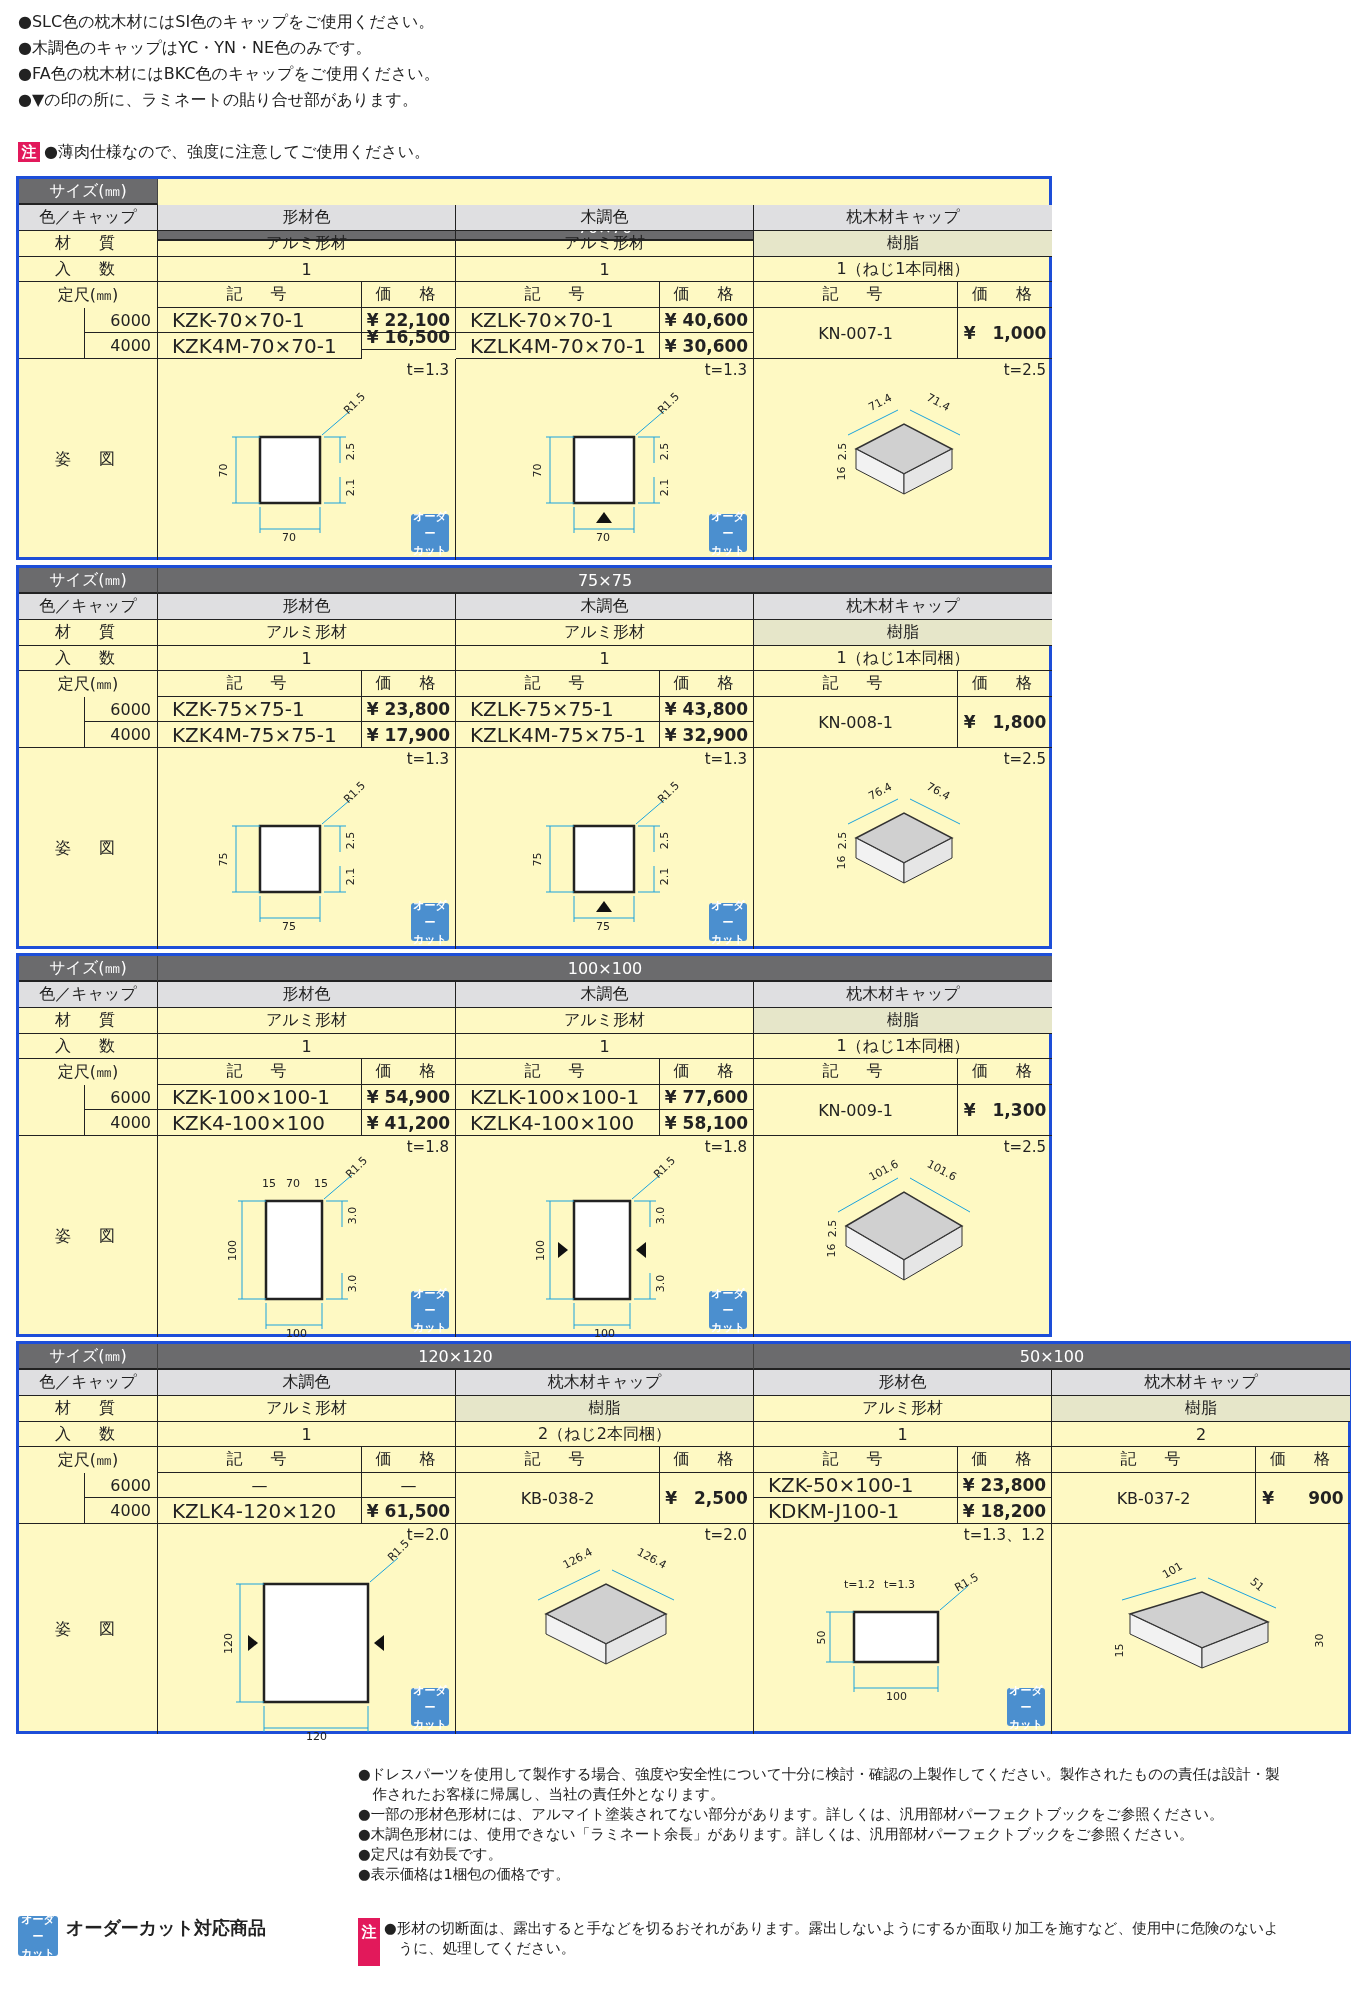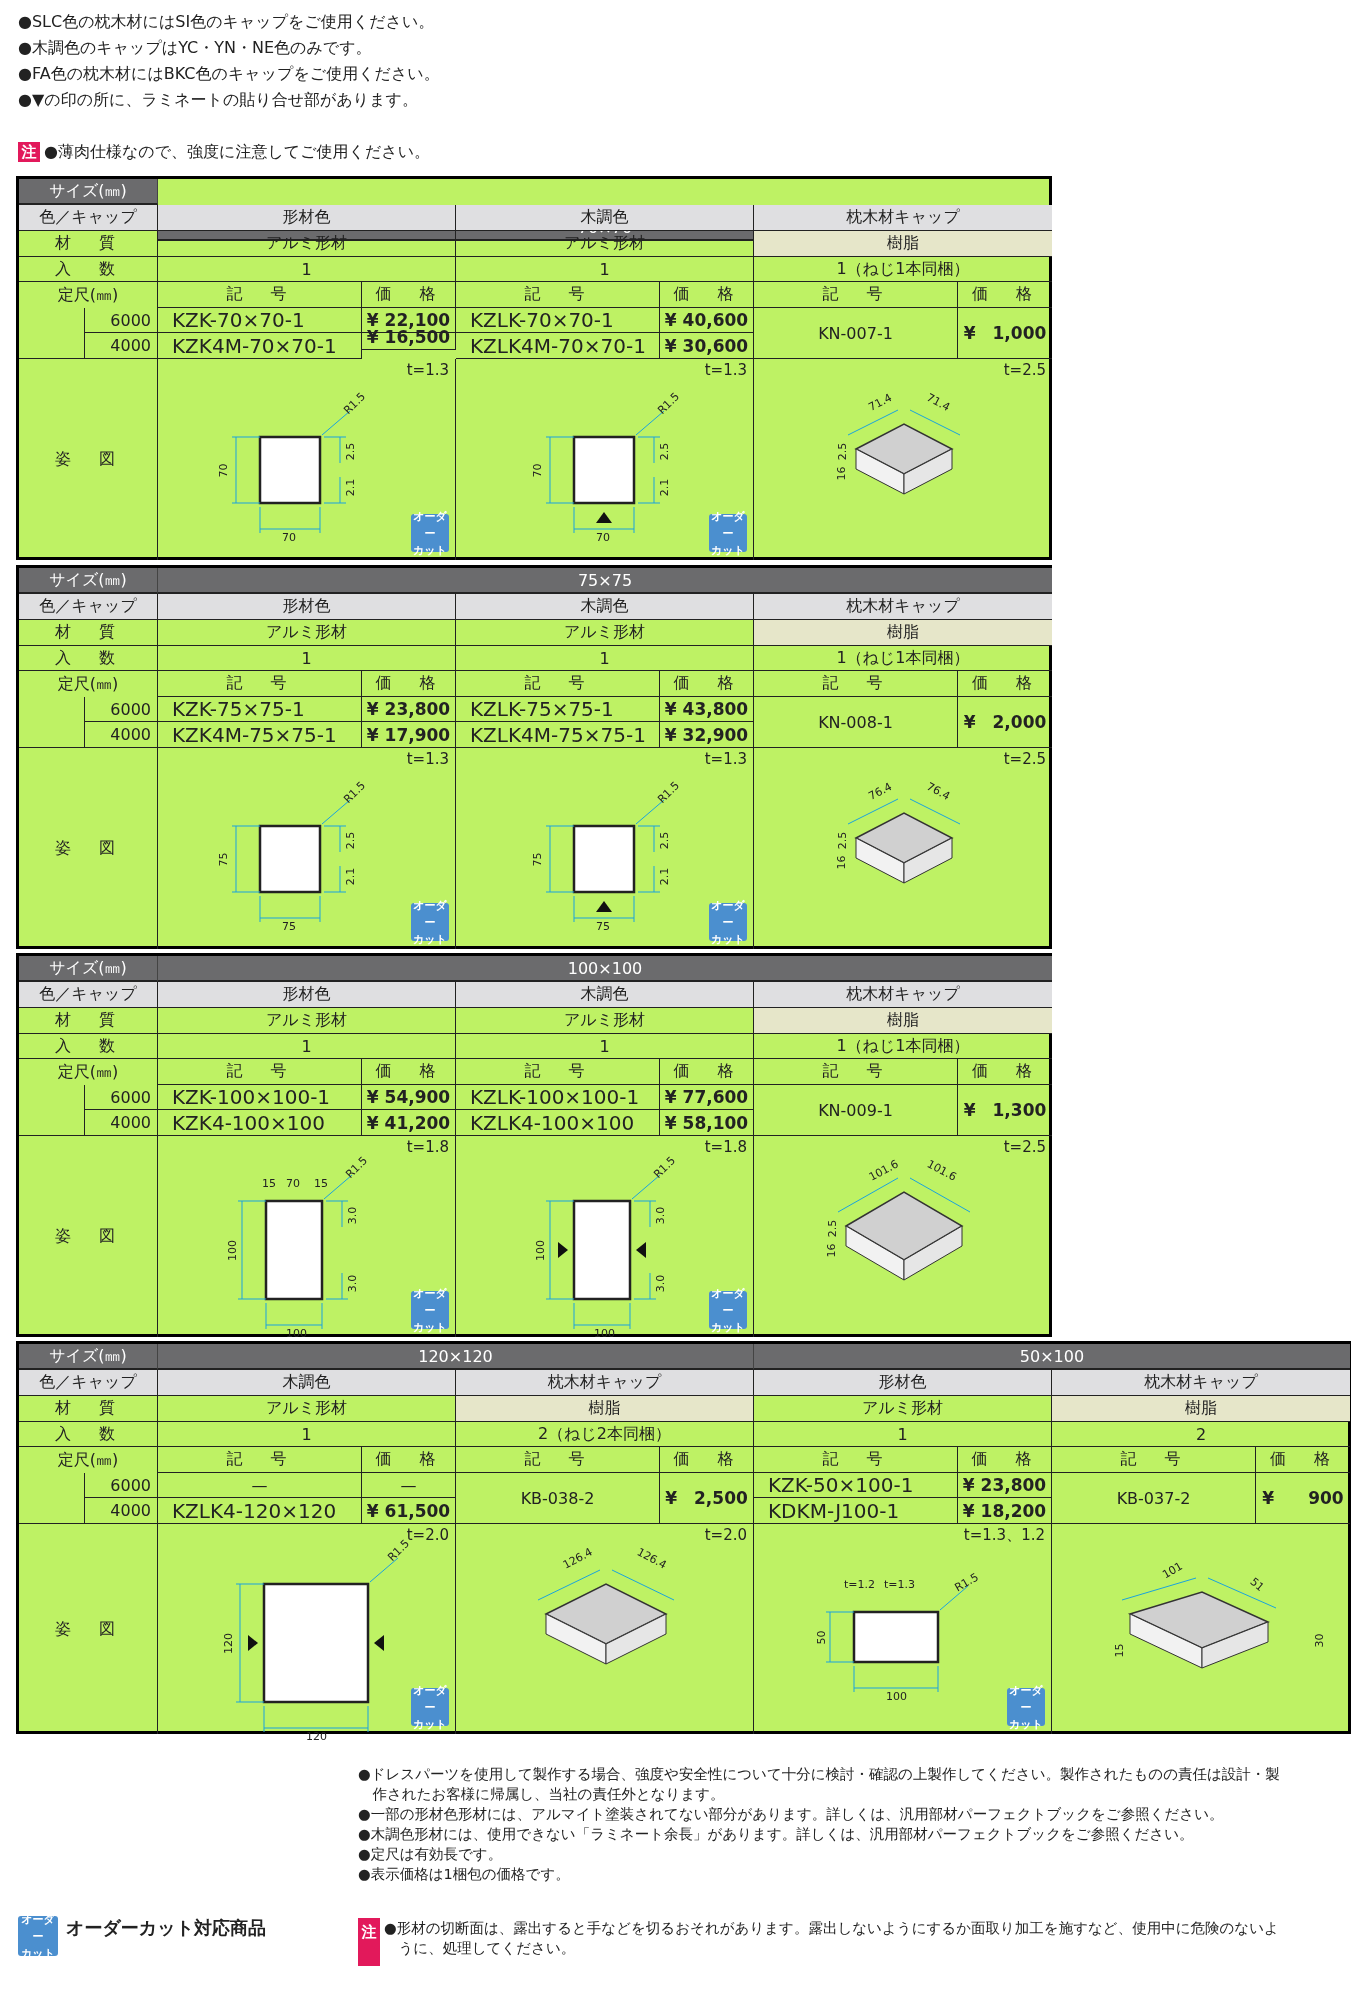--- a/index.html
+++ b/index.html
@@ -1,19 +1,19 @@
 <!DOCTYPE html>
 <html><head>
 <meta charset="utf-8">
 <style>
   html,body{margin:0;padding:0;background:#fff;}
   body{width:1368px;height:1993px;position:relative;overflow:hidden;font-family:"DejaVu Sans","Liberation Sans",sans-serif;color:#222;}
   .note{position:absolute;left:18px;font-size:16px;line-height:20px;white-space:nowrap;}
   .chu{display:inline-block;background:#e2195b;color:#fff;font-weight:bold;font-size:15px;line-height:20px;width:22px;text-align:center;margin-right:4px;}
-  .tbl{position:absolute;border:3px solid #000000;box-sizing:border-box;background:#bef264;}
+  .tbl{position:absolute;border:3px solid #1d4ed8;box-sizing:border-box;background:#fef9c3;}
   .cell{position:absolute;box-sizing:border-box;display:flex;align-items:center;justify-content:center;font-size:16px;white-space:nowrap;border-right:1px solid #222;border-bottom:1px solid #222;}
   .hdr{background:#6b6b6d;color:#fff;border-right:1px solid #444;border-bottom:2px solid #222;}
   .sub{background:#dfdfe1;}
   .resin{background:#e6e6c9;}
   .price{font-weight:bold;font-size:17px;}
   .code{justify-content:flex-start;padding-left:14px;font-size:20px;text-align:center;}
   .lbl{letter-spacing:6px;}
   .draw{position:absolute;box-sizing:border-box;border-right:1px solid #222;}
   .tval{position:absolute;right:6px;top:2px;font-size:15px;}
   .badge{position:absolute;right:6px;bottom:8px;width:38px;height:38px;background:#4b8fcf;border-radius:3px;color:#fff;font-size:11px;font-weight:bold;line-height:17px;text-align:center;display:flex;flex-direction:column;justify-content:center;}
@@ -222,21 +222,21 @@
           <span>オーダー</span>
           <span>カット</span>
         </div>
       </div>
       <div class="cell sub" style="left:735px;top:26px;width:298px;height:26px;border-right:none;">枕木材キャップ</div>
       <div class="cell resin" style="left:735px;top:52px;width:298px;height:26px;border-right:none;">樹脂</div>
       <div class="cell " style="left:735px;top:78px;width:298px;height:25px;border-right:none;">1（ねじ1本同梱）</div>
       <div class="cell lbl" style="left:735px;top:103px;width:204px;height:26px;">記　号</div>
       <div class="cell lbl" style="left:939px;top:103px;width:94px;height:26px;border-right:none;">価　格</div>
       <div class="cell " style="left:735px;top:129px;width:204px;height:51px;">KN-008-1</div>
-      <div class="cell price" style="left:939px;top:129px;width:94px;height:51px;border-right:none;">¥　2,000</div>
+      <div class="cell price" style="left:939px;top:129px;width:94px;height:51px;border-right:none;">¥　1,800</div>
       <div class="draw" style="left:735px;top:180px;width:298px;height:201px;border-right:none;">
         <div class="tval">t=2.5</div>
         <svg width="298" height="201">
           <polygon points="102,90 150,65 198,90 150,115" fill="#d0d0d0" stroke="#333" stroke-width="1.5" transform="translate(0,0)"></polygon>
           <polygon points="102,90 150,115 150,135 102,110" fill="#f2f2f2" stroke="#333" stroke-width="1"></polygon>
           <polygon points="150,115 198,90 198,110 150,135" fill="#e6e6e6" stroke="#333" stroke-width="1"></polygon>
           <line class="dim" x1="94" y1="76" x2="144" y2="51"></line>
           <line class="dim" x1="156" y1="51" x2="206" y2="76"></line>
         </svg>
         <div style="position:absolute;left:114px;top:37px;font-size:11px;transform:rotate(-28deg);">76.4</div>

